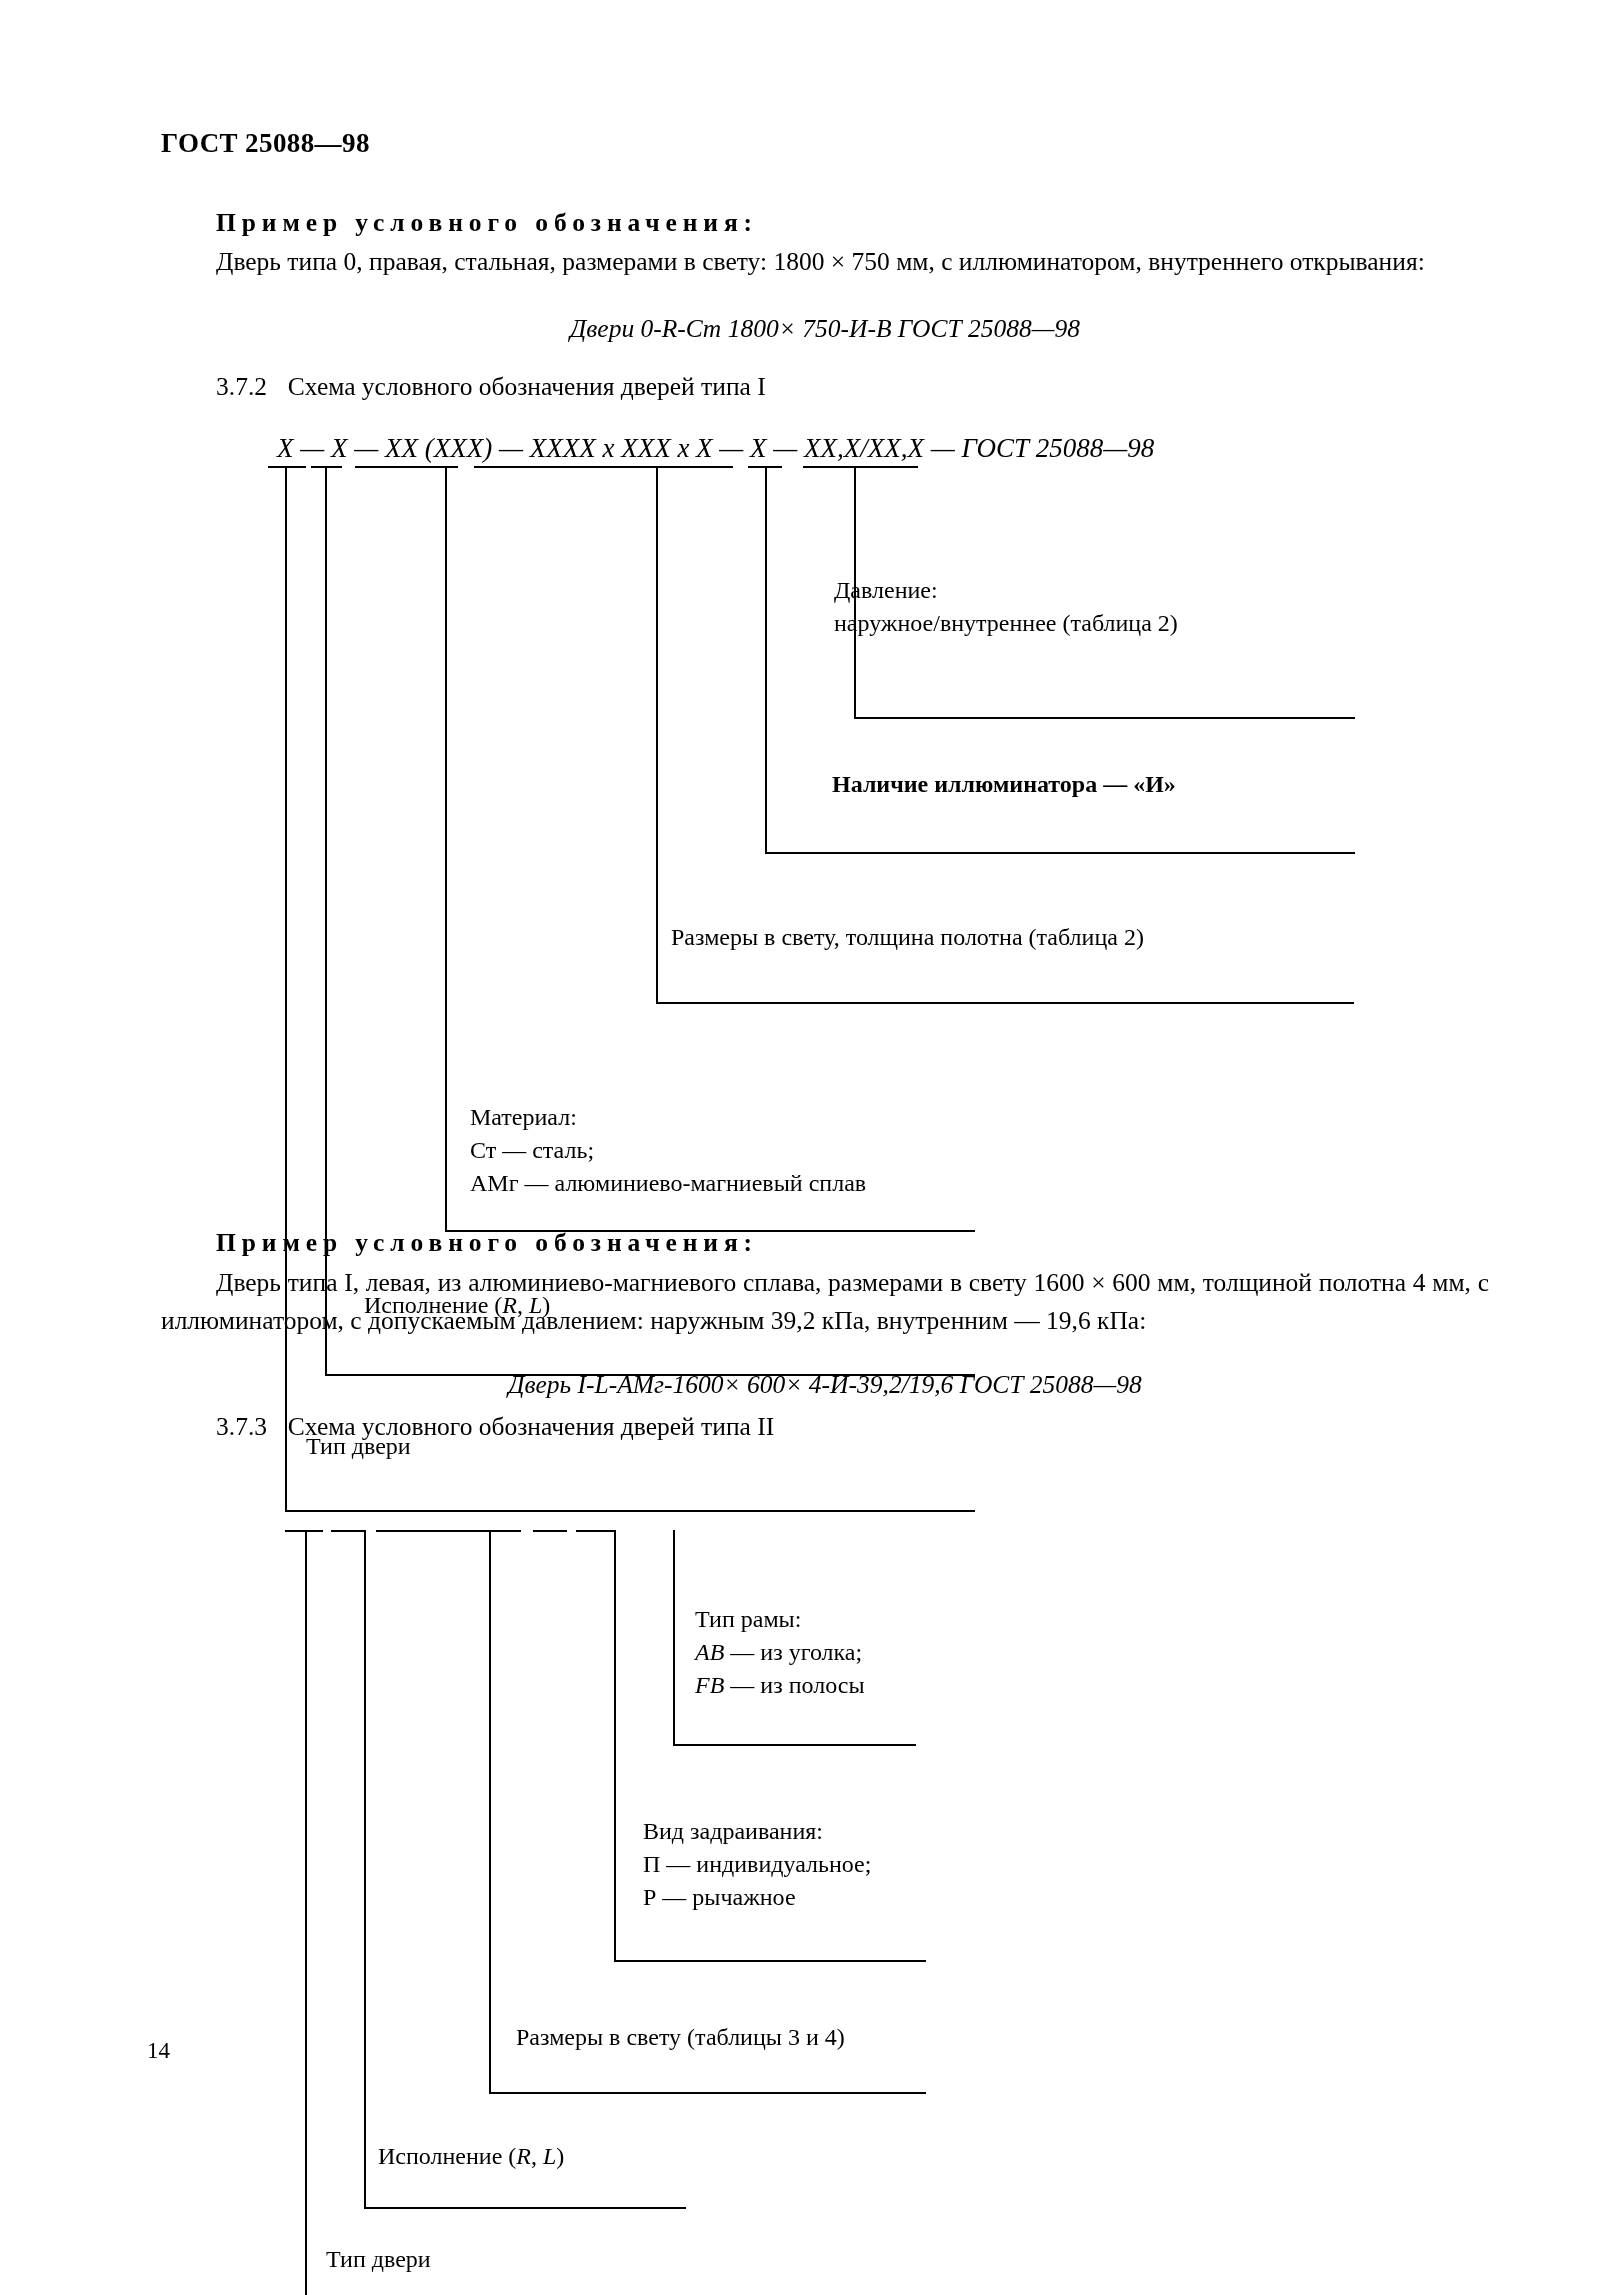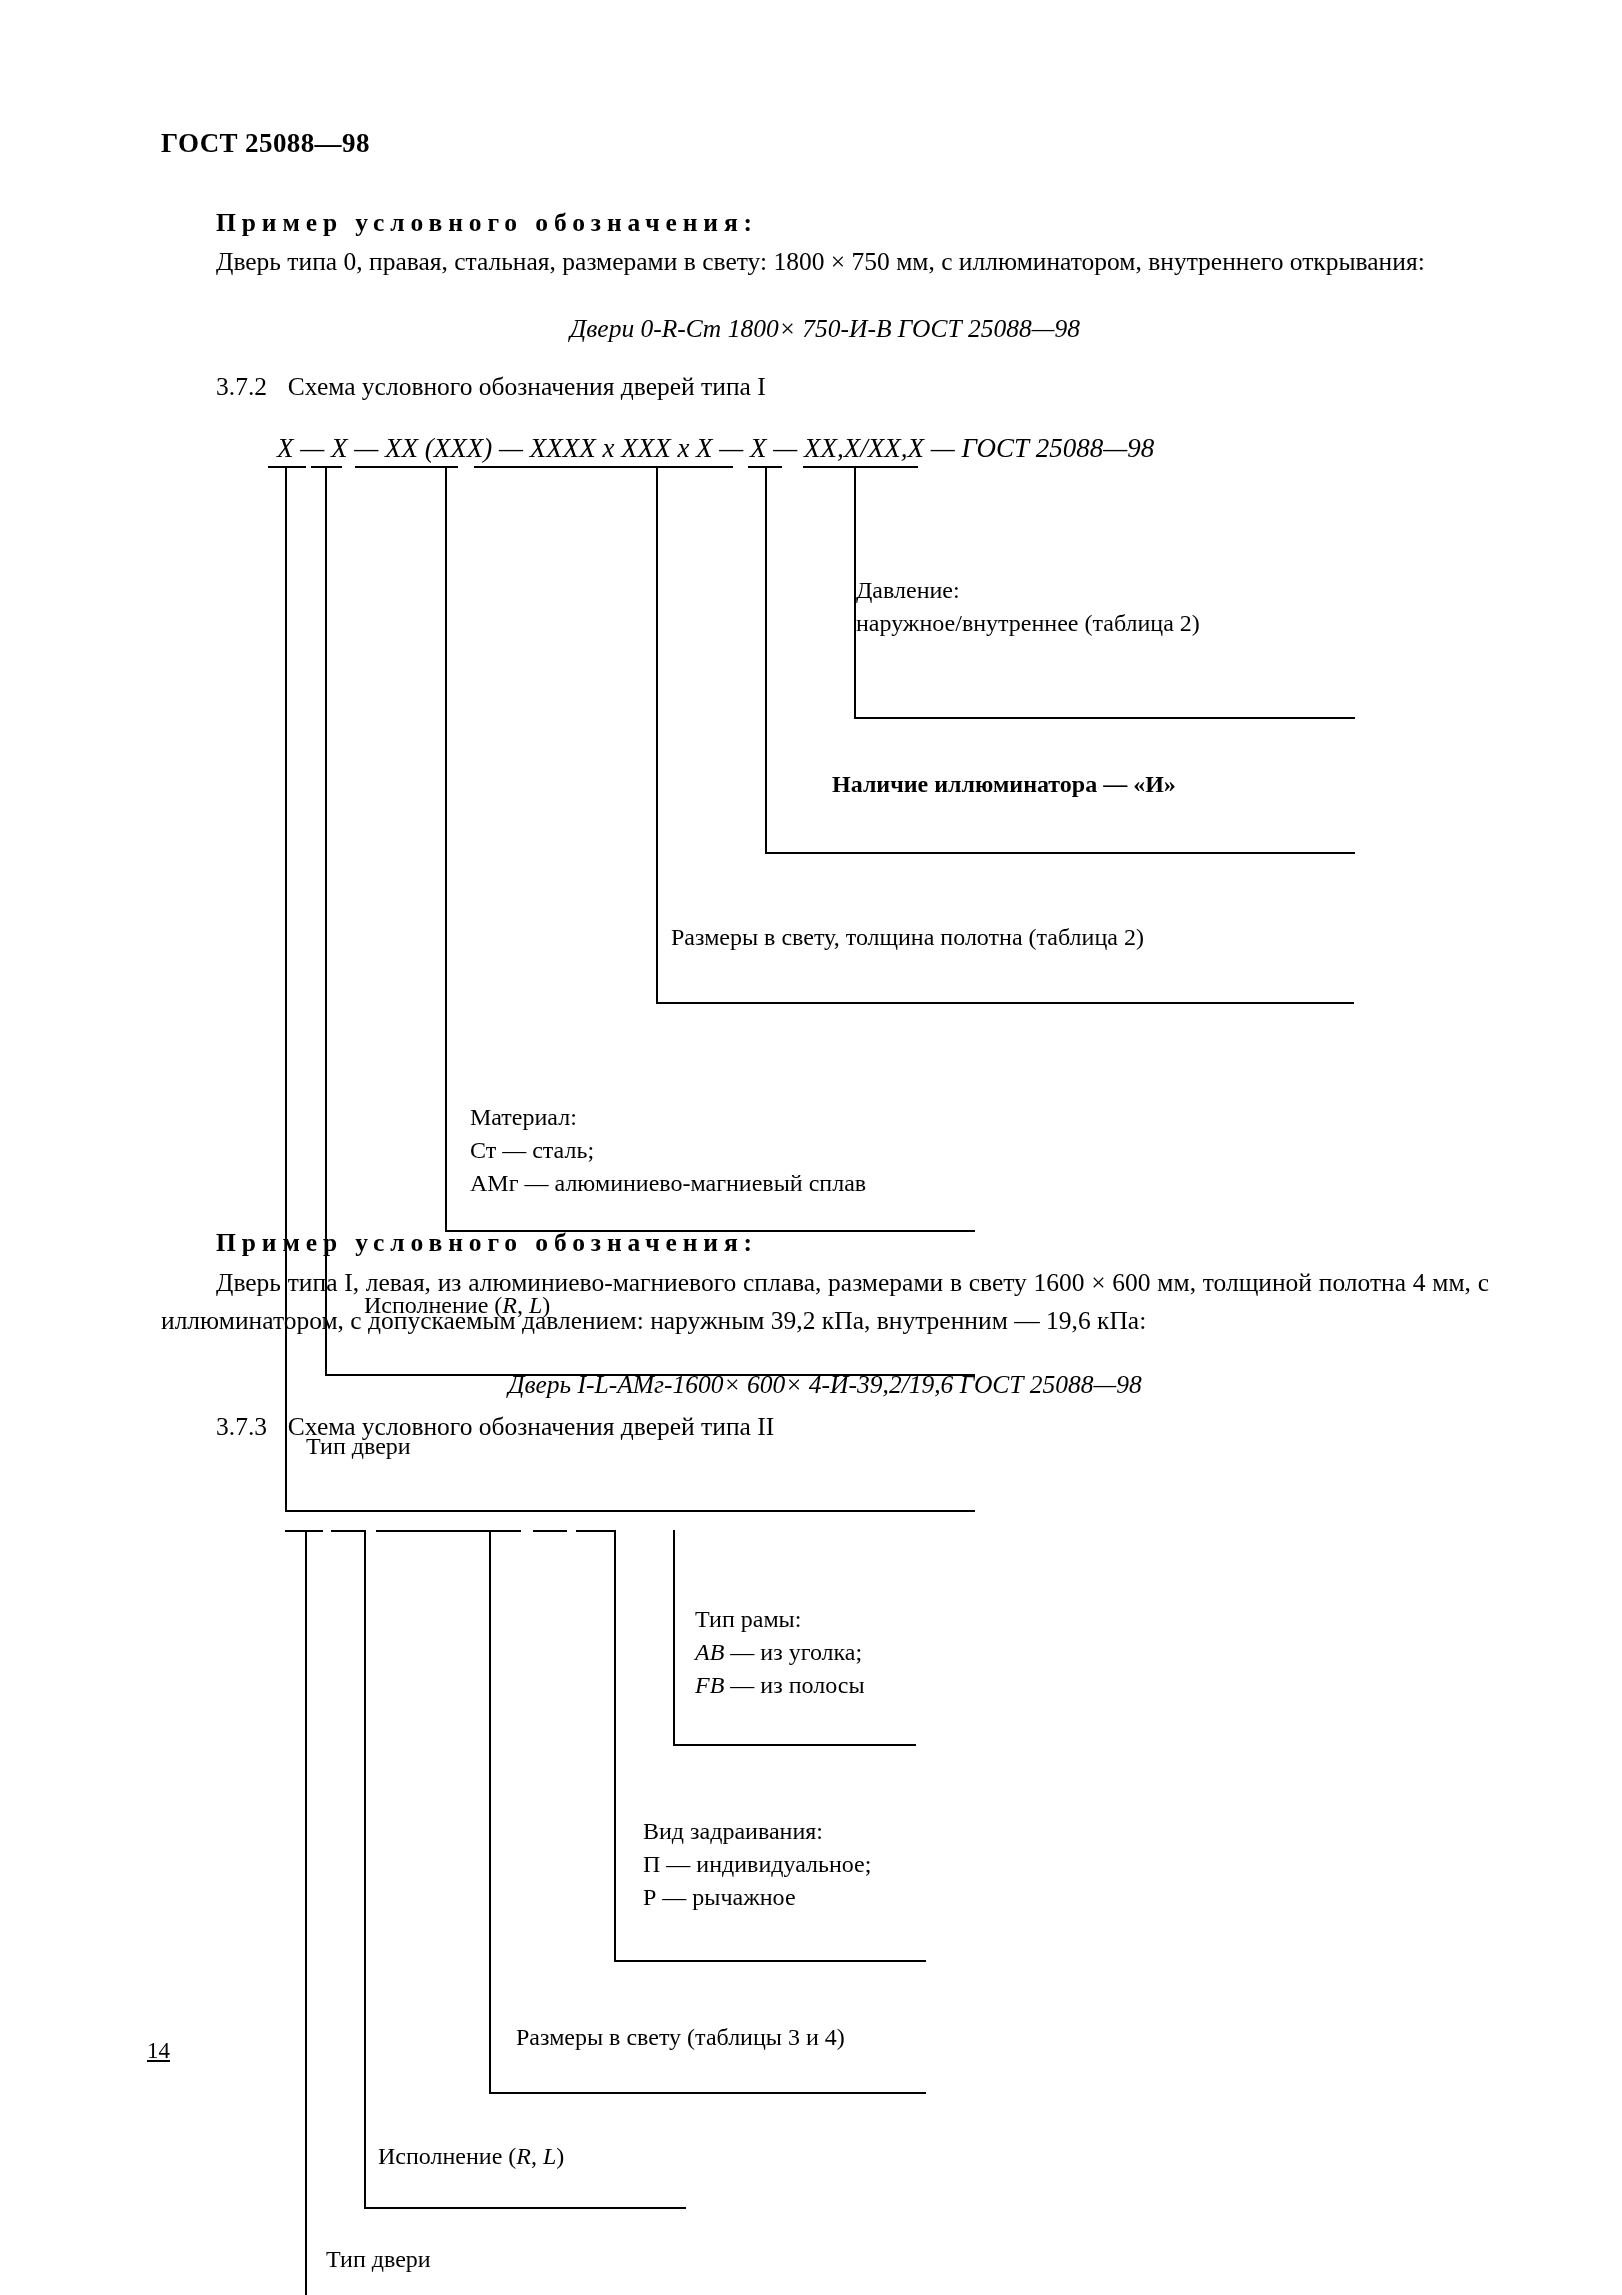--- a/index.html
+++ b/index.html
@@ -56,21 +56,20 @@
   .label {
     font-size: 24px;
     line-height: 33px;
     white-space: pre-line;
   }
   .label i { font-style: italic; }
   .pageno {
     left: 147px;
     top: 2038px;
     font-size: 23px;
-    text-decoration: underline;
   }
 
   
   .rule-h {
     position: absolute;
     height: 0;
     border-top: 2px solid #000;
   }
   .rule-v {
     position: absolute;
@@ -110,21 +109,21 @@
 
   <div class="rule-h" style="left:268px; top:466px; width:38px;"></div>
   <div class="rule-h" style="left:311px; top:466px; width:31px;"></div>
   <div class="rule-h" style="left:355px; top:466px; width:103px;"></div>
   <div class="rule-h" style="left:474px; top:466px; width:259px;"></div>
   <div class="rule-h" style="left:748px; top:466px; width:34px;"></div>
   <div class="rule-h" style="left:803px; top:466px; width:115px;"></div>
 
   <div class="rule-v" style="left:854px; top:466px; height:251px;"></div>
   <div class="rule-h" style="left:854px; top:717px; width:501px;"></div>
-  <div class="abs label" style="left:856px; top:574px;">Давление:
+  <div class="abs label" style="left:834px; top:574px;">Давление:
 наружное/внутреннее (таблица 2)</div>
 
   <div class="rule-v" style="left:765px; top:466px; height:386px;"></div>
   <div class="rule-h" style="left:765px; top:852px; width:590px;"></div>
   <div class="abs label" style="left:832px; top:768px;font-weight:bold;">Наличие иллюминатора — «И»</div>
 
   <div class="rule-v" style="left:656px; top:466px; height:537px;"></div>
   <div class="rule-h" style="left:656px; top:1002px; width:698px;"></div>
   <div class="abs label" style="left:671px; top:921px;">Размеры в свету, толщина полотна (таблица 2)</div>
 

